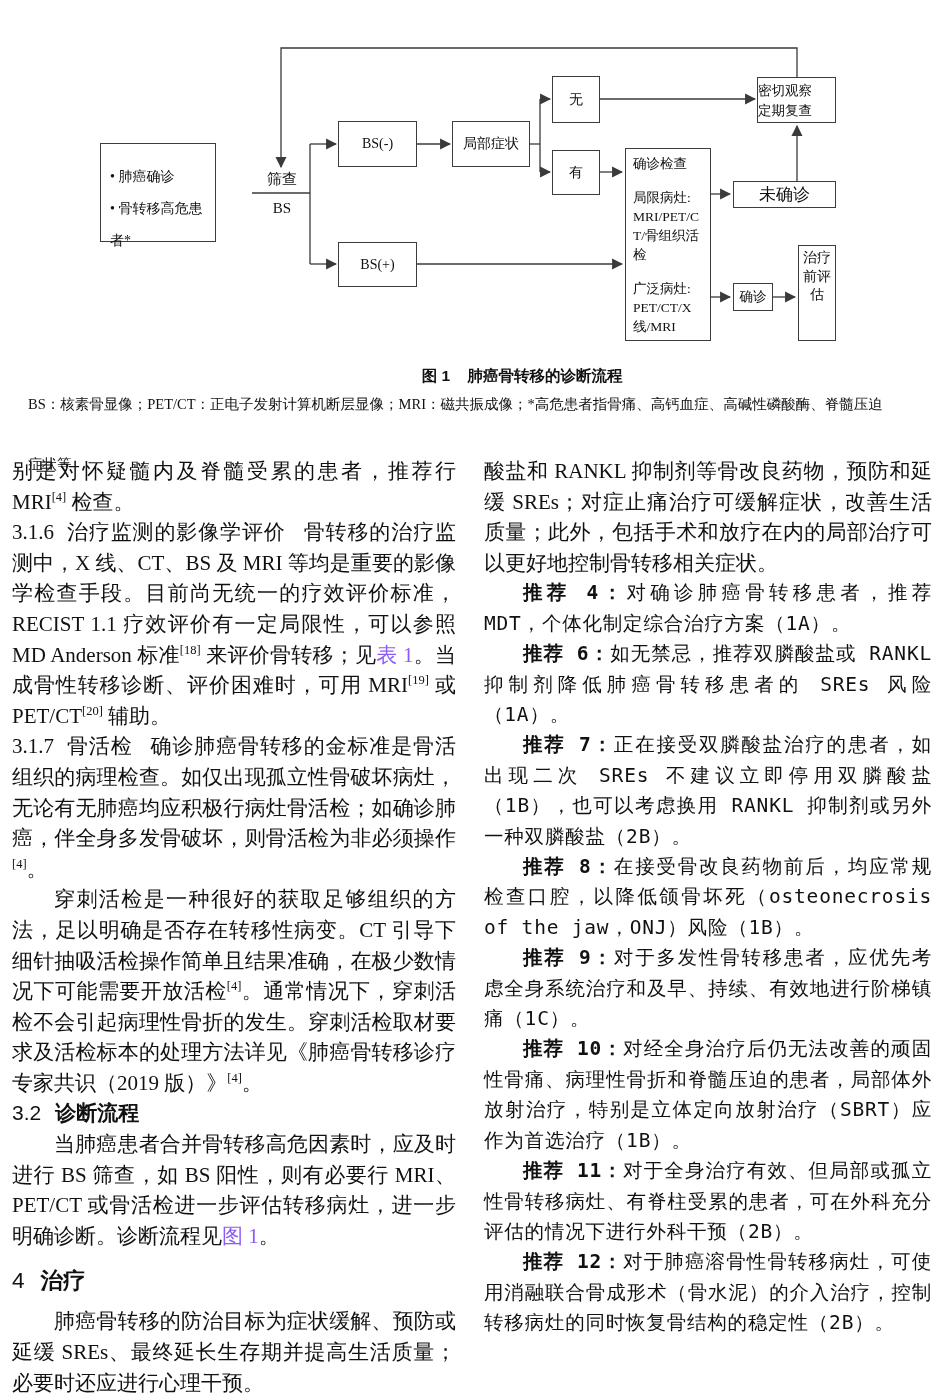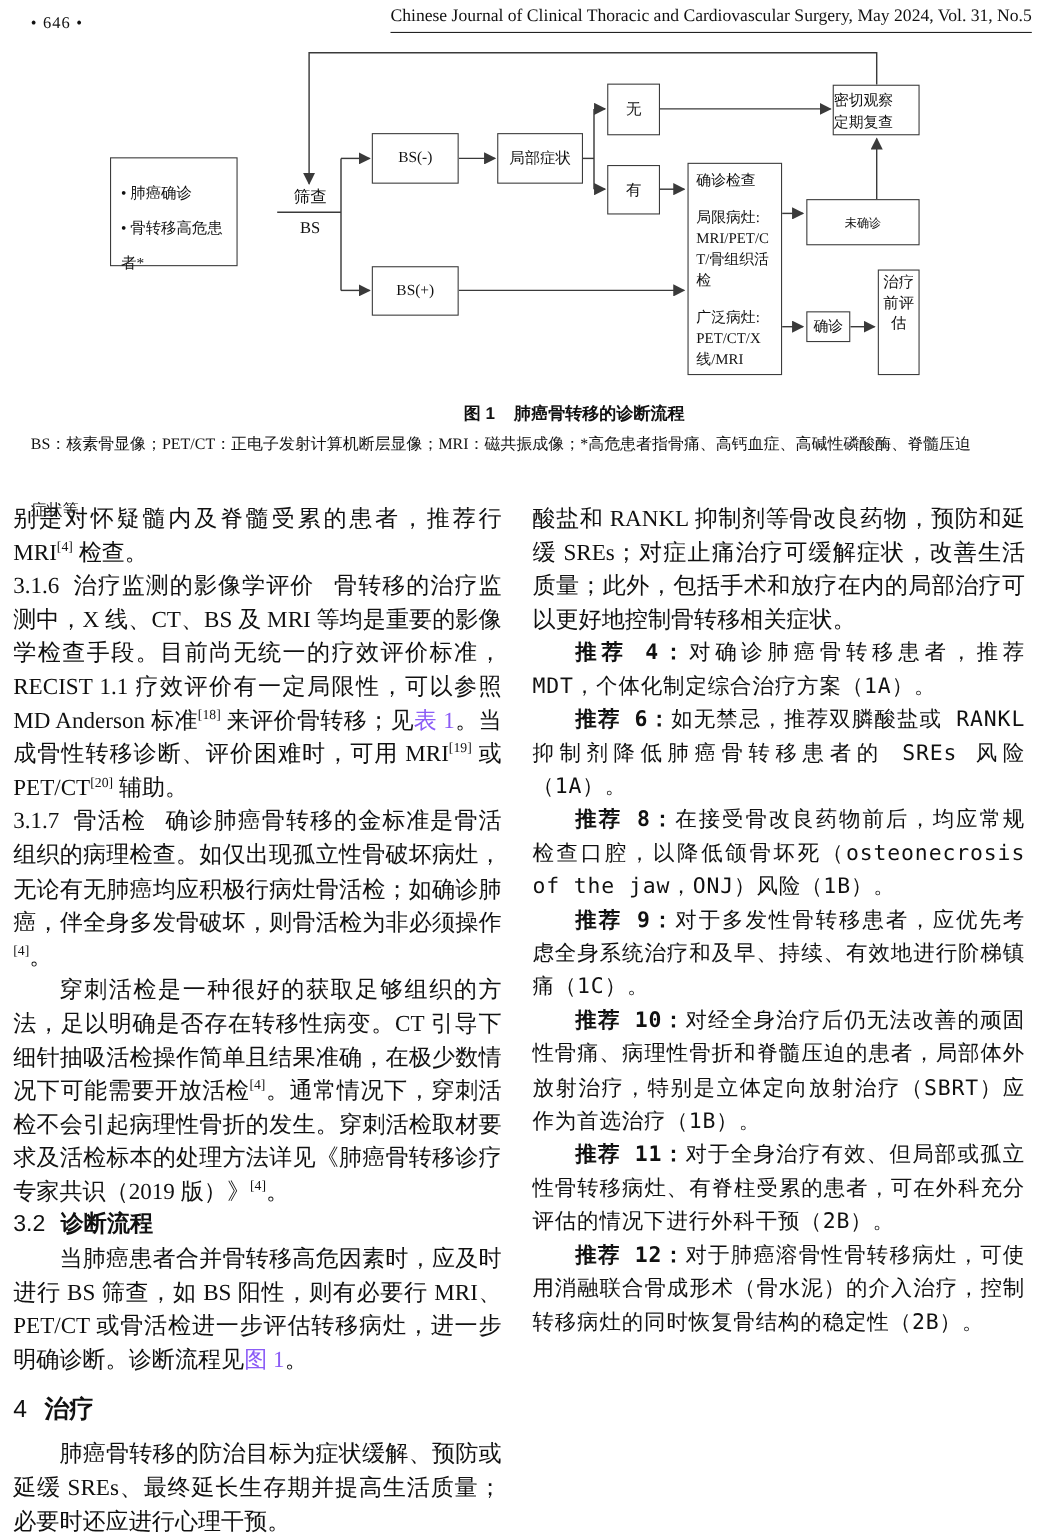--- a/index.html
+++ b/index.html
@@ -53,24 +53,20 @@
   .rec { margin:0; text-indent:2em; text-align:justify;
     font-family:"DejaVu Sans Mono",monospace; font-size:19.5px; line-height:30.4px;
     letter-spacing:0.8px; }
   .rec-label { font-weight:bold; }
 </style>
 </head>
 <body>
 
 <div class="page">
 
-  <div class="header">
-    <span class="pageno">• 646 •</span>
-    <span class="jtitle">Chinese Journal of Clinical Thoracic and Cardiovascular Surgery, May 2024, Vol. 31, No.5</span>
-  </div>
 
   <div class="flow">
     <svg class="connectors" width="948" height="360" viewBox="0 0 948 360">
       <defs>
         <marker id="arw" viewBox="0 0 10 10" refX="9" refY="5" markerWidth="8.5" markerHeight="8.5" orient="auto">
           <path d="M0,0 L10,5 L0,10 z" fill="#3a3a3a"></path>
         </marker>
       </defs>
       <line class="cline" x1="252" y1="193" x2="310" y2="193"></line>
       <line class="cline" x1="310" y1="144" x2="310" y2="264"></line>
@@ -106,21 +102,21 @@
     <div class="nbox center" style="left:552px;top:150px;width:48px;height:45px">有</div>
 
     <div class="nbox exam" style="left:625px;top:148px;width:86px;height:193px">
       <div class="exam-title">确诊检查</div>
       <div>局限病灶:</div>
       <div class="exam-methods">MRI/PET/CT/骨组织活检</div>
       <div>广泛病灶:</div>
       <div class="exam-methods">PET/CT/X线/MRI</div>
     </div>
 
-    <div class="nbox center" style="left:733px;top:181px;width:103px;height:42px;font-size:11px">未确诊</div>
+    <div class="nbox center" style="left:733px;top:181px;width:103px;height:27px;font-size:17px">未确诊</div>
 
     <div class="nbox observe" style="left:757px;top:77px;width:79px;height:46px">
       <div>密切观察</div>
       <div>定期复查</div>
     </div>
 
     <div class="nbox center" style="left:733px;top:283px;width:40px;height:28px;font-size:13.5px">确诊</div>
 
     <div class="nbox vtext" style="left:798px;top:245px;width:38px;height:96px">治疗前评估</div>
   </div>
@@ -149,20 +145,21 @@
 
     <p class="bp ind">肺癌骨转移的防治目标为症状缓解、预防或延缓 SREs、最终延长生存期并提高生活质量；必要时还应进行心理干预。</p>
     <p class="bp ind">肺癌骨转移的治疗推荐遵循 MDT 制定个体化方案。推荐以肺癌的全身治疗为主，同时联合双膦</p>
   </div>
 
   <div class="col col-right">
     <p class="bp">酸盐和 RANKL 抑制剂等骨改良药物，预防和延缓 SREs；对症止痛治疗可缓解症状，改善生活质量；此外，包括手术和放疗在内的局部治疗可以更好地控制骨转移相关症状。</p>
 
     <p class="rec"><span class="rec-label">推荐 4：</span><span>对确诊肺癌骨转移患者，推荐 MDT，个体化制定综合治疗方案（1A）。</span></p>
     <p class="rec"><span class="rec-label">推荐 6：</span><span>如无禁忌，推荐双膦酸盐或 RANKL 抑制剂降低肺癌骨转移患者的 SREs 风险（1A）。</span></p>
+    <p class="rec"><span class="rec-label">推荐 7：</span><span>正在接受双膦酸盐治疗的患者，如出现二次 SREs 不建议立即停用双膦酸盐（1B），也可以考虑换用 RANKL 抑制剂或另外一种双膦酸盐（2B）。</span></p>
     <p class="rec"><span class="rec-label">推荐 8：</span><span>在接受骨改良药物前后，均应常规检查口腔，以降低颌骨坏死（osteonecrosis of the jaw，ONJ）风险（1B）。</span></p>
     <p class="rec"><span class="rec-label">推荐 9：</span><span>对于多发性骨转移患者，应优先考虑全身系统治疗和及早、持续、有效地进行阶梯镇痛（1C）。</span></p>
     <p class="rec"><span class="rec-label">推荐 10：</span><span>对经全身治疗后仍无法改善的顽固性骨痛、病理性骨折和脊髓压迫的患者，局部体外放射治疗，特别是立体定向放射治疗（SBRT）应作为首选治疗（1B）。</span></p>
     <p class="rec"><span class="rec-label">推荐 11：</span><span>对于全身治疗有效、但局部或孤立性骨转移病灶、有脊柱受累的患者，可在外科充分评估的情况下进行外科干预（2B）。</span></p>
     <p class="rec"><span class="rec-label">推荐 12：</span><span>对于肺癌溶骨性骨转移病灶，可使用消融联合骨成形术（骨水泥）的介入治疗，控制转移病灶的同时恢复骨结构的稳定性（2B）。</span></p>
   </div>
 
 </div>
 
 </body></html>

